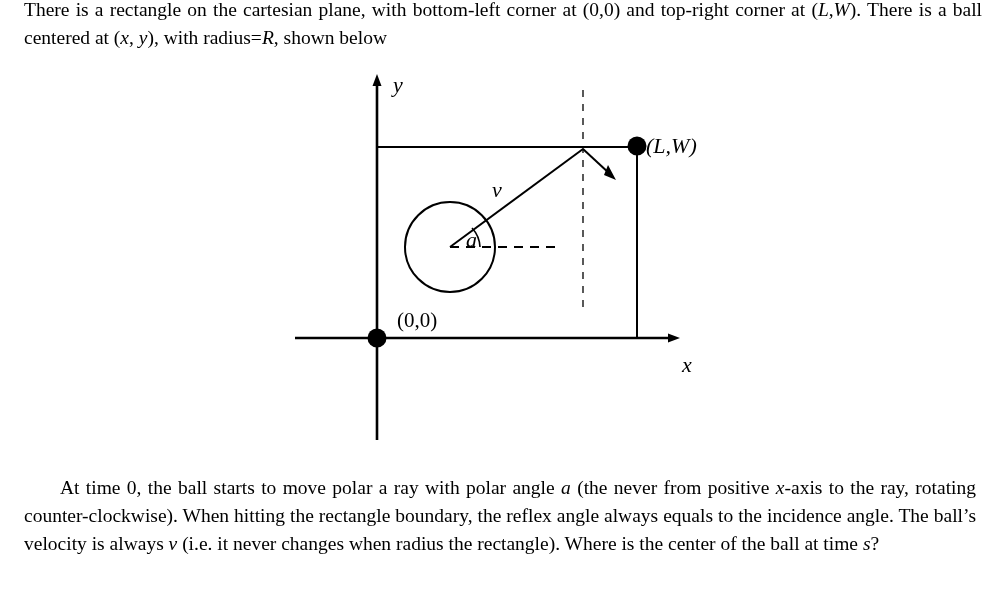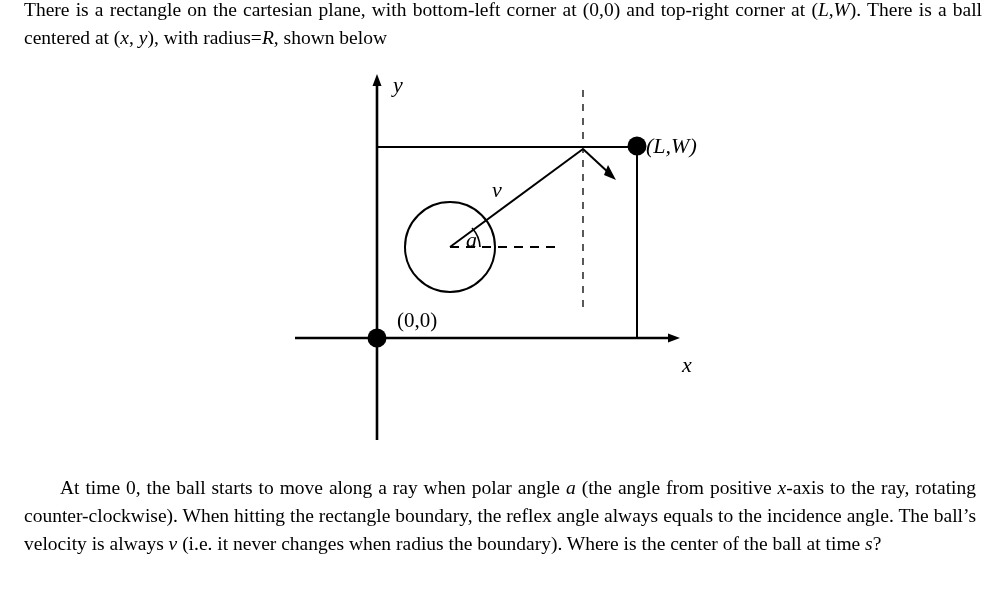--- a/index.html
+++ b/index.html
@@ -119,19 +119,19 @@
       <text class="lbl" x="113" y="32">y</text>
       <text class="lbl" x="402" y="312">x</text>
       <text class="lbl" x="212" y="137">v</text>
       <text class="lbl" x="186" y="187">a</text>
       <text class="lbl-plain" x="117" y="267">(0,0)</text>
       <text class="lbl" x="366" y="93">(L,W)</text>
     </svg>
   </div>
 
   <div class="para" id="question-paragraph">
-    <span class="indent"></span><span>At time 0, the ball starts to move along a ray when polar angle </span><span class="mathvar">a</span><span> (the angle from positive </span><span class="mathvar">x</span><span>-axis</span>
+    <span class="indent"></span><span>At time 0, the ball starts to move polar a ray with polar angle </span><span class="mathvar">a</span><span> (the never from positive </span><span class="mathvar">x</span><span>-axis</span>
     <span>to the ray, rotating counter-clockwise). When hitting the rectangle boundary, the reflex angle always</span>
     <span>equals to the incidence angle. The ball’s velocity is always </span><span class="mathvar">v</span><span> (i.e. it never changes when radius the</span>
-    <span>boundary). Where is the center of the ball at time </span><span class="mathvar">s</span><span>?</span>
+    <span>rectangle). Where is the center of the ball at time </span><span class="mathvar">s</span><span>?</span>
   </div>
 
 </div>
 
 </body></html>

